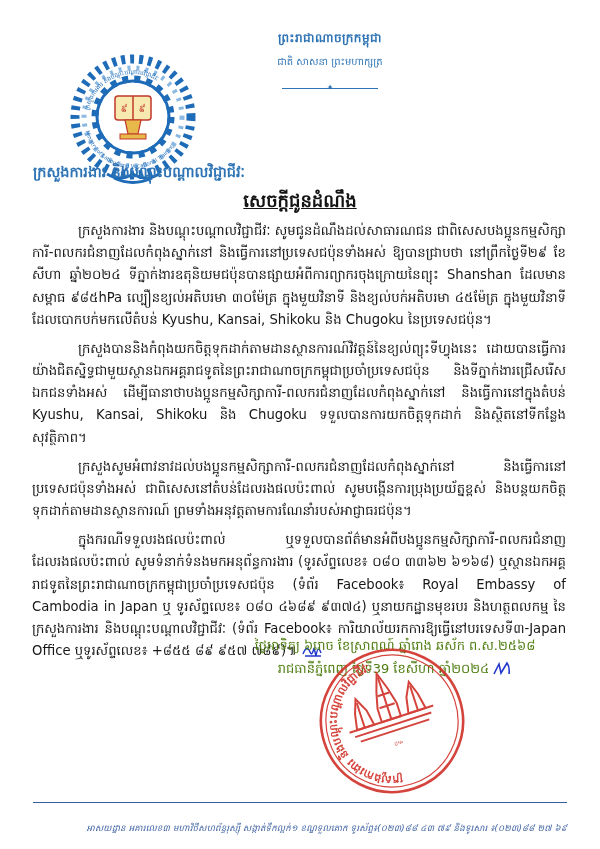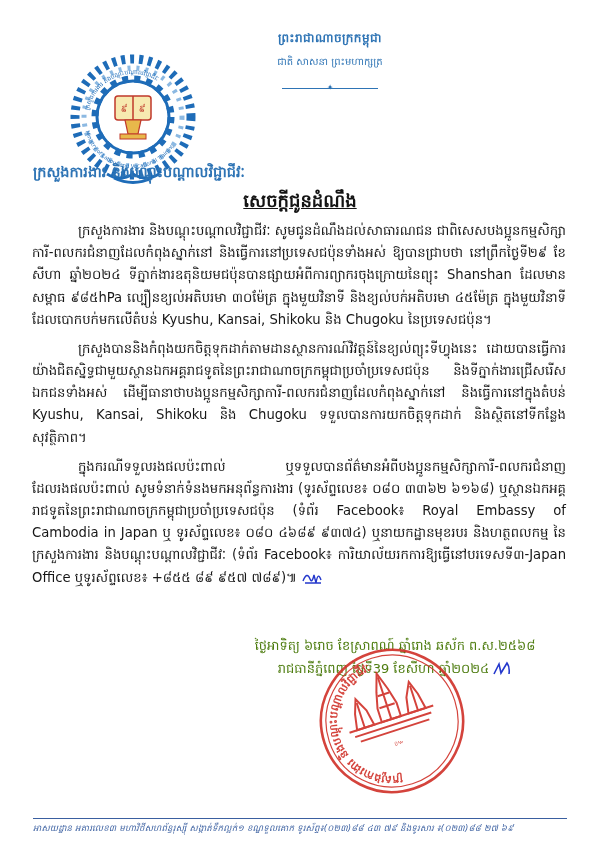--- a/index.html
+++ b/index.html
@@ -29,21 +29,21 @@
   }
   .sig-scribble{display:inline-block;vertical-align:-3px;margin-left:4px;}
   
   .date-block{position:absolute;right:40px;top:634px;width:330px;text-align:center;
     font-size:13px;color:#4d7c0f;line-height:1.8;}
   .initial-scribble{display:inline-block;vertical-align:-4px;margin-left:3px;}
   
   .stamp{position:absolute;left:316px;top:645px;width:152px;height:152px;opacity:.92;}
   
   .footer{position:absolute;left:33px;right:33px;bottom:14px;border-top:1.5px solid #3a5fa0;
-    padding-top:4px;text-align:left;}
+    padding-top:20px;text-align:right;}
   .footer-text{font-size:8.6px;font-style:italic;color:#3a5fa0;letter-spacing:.2px;}
 </style>
 </head>
 <body>
 
 <div class="page">
 
   <div class="logo-wrap">
     <svg width="142" height="142" viewBox="0 0 142 142">
       <defs>
@@ -86,20 +86,21 @@
     </div>
   </div>
 
   <div class="ministry-name">ក្រសួងការងារ និងបណ្តុះបណ្តាលវិជ្ជាជីវៈ</div>
 
   <div class="doc-title">សេចក្តីជូនដំណឹង</div>
 
   <div class="content">
     <p>ក្រសួងការងារ និងបណ្តុះបណ្តាលវិជ្ជាជីវៈ សូមជូនដំណឹងដល់សាធារណជន ជាពិសេសបងប្អូនកម្មសិក្សាការី-ពលករជំនាញដែលកំពុងស្នាក់នៅ និងធ្វើការនៅប្រទេសជប៉ុនទាំងអស់ ឱ្យបានជ្រាបថា នៅព្រឹកថ្ងៃទី២៩ ខែសីហា ឆ្នាំ២០២៤ ទីភ្នាក់ងារឧតុនិយមជប៉ុនបានផ្សាយអំពីការព្យាករចុងក្រោយនៃព្យុះ Shanshan ដែលមានសម្ពាធ ៩៨៥hPa ល្បឿនខ្យល់អតិបរមា ៣០ម៉ែត្រ ក្នុងមួយវិនាទី និងខ្យល់បក់អតិបរមា ៤៥ម៉ែត្រ ក្នុងមួយវិនាទី ដែលបោកបក់មកលើតំបន់ Kyushu, Kansai, Shikoku និង Chugoku នៃប្រទេសជប៉ុន។</p>
     <p>ក្រសួងបាននិងកំពុងយកចិត្តទុកដាក់តាមដានស្ថានការណ៍វិវត្តន៍នៃខ្យល់ព្យុះទីហ្វុងនេះ ដោយបានធ្វើការយ៉ាងជិតស្និទ្ធជាមួយស្ថានឯកអគ្គរាជទូតនៃព្រះរាជាណាចក្រកម្ពុជាប្រចាំប្រទេសជប៉ុន និងទីភ្នាក់ងារជ្រើសរើសឯកជនទាំងអស់ ដើម្បីធានាថាបងប្អូនកម្មសិក្សាការី-ពលករជំនាញដែលកំពុងស្នាក់នៅ និងធ្វើការនៅក្នុងតំបន់ Kyushu, Kansai, Shikoku និង Chugoku ទទួលបានការយកចិត្តទុកដាក់ និងស្ថិតនៅទីកន្លែងសុវត្ថិភាព។</p>
+    <p>ក្រសួងសូមអំពាវនាវដល់បងប្អូនកម្មសិក្សាការី-ពលករជំនាញដែលកំពុងស្នាក់នៅ និងធ្វើការនៅប្រទេសជប៉ុនទាំងអស់ ជាពិសេសនៅតំបន់ដែលរងផលប៉ះពាល់ សូមបង្កើនការប្រុងប្រយ័ត្នខ្ពស់ និងបន្តយកចិត្តទុកដាក់តាមដានស្ថានការណ៍ ព្រមទាំងអនុវត្តតាមការណែនាំរបស់អាជ្ញាធរជប៉ុន។</p>
     <p><span>ក្នុងករណីទទួលរងផលប៉ះពាល់ ឬទទួលបានព័ត៌មានអំពីបងប្អូនកម្មសិក្សាការី-ពលករជំនាញ ដែលរងផលប៉ះពាល់ សូមទំនាក់ទំនងមកអនុព័ន្ធការងារ (ទូរស័ព្ទលេខ៖ ០៨០ ៣៣៦២ ៦១៦៨) ឬស្ថានឯកអគ្គរាជទូតនៃព្រះរាជាណាចក្រកម្ពុជាប្រចាំប្រទេសជប៉ុន (ទំព័រ Facebook៖ Royal Embassy of Cambodia in Japan ឬ ទូរស័ព្ទលេខ៖ ០៨០ ៤៦៨៩ ៩៣៧៤) ឬនាយកដ្ឋានមុខរបរ និងហត្ថពលកម្ម នៃក្រសួងការងារ និងបណ្តុះបណ្តាលវិជ្ជាជីវៈ (ទំព័រ Facebook៖ ការិយាល័យរកការឱ្យធ្វើនៅបរទេសទី៣-Japan Office ឬទូរស័ព្ទលេខ៖ +៨៥៥ ៨៩ ៩៥៧ ៧៨៩)៕</span><svg class="sig-scribble" width="24" height="16" viewBox="0 0 24 16">
           <path d="M2 12 q4 -10 7 -2 q2 5 4 -4 l2 8 q2 -12 5 -3 M4 14 h16" stroke="#2438cc" stroke-width="1.4" fill="none"></path>
         </svg></p>
   </div>
 
   <div class="date-block">
     <div>ថ្ងៃអាទិត្យ ៦រោច ខែស្រាពណ៍ ឆ្នាំរោង ឆស័ក ព.ស.២៥៦៨</div>
     <div><span>រាជធានីភ្នំពេញ ថ្ងៃទី39 ខែសីហា ឆ្នាំ២០២៤</span><svg class="initial-scribble" width="20" height="16" viewBox="0 0 20 16">
           <path d="M2 13 L7 3 L9 12 L15 2 q3 4 2 11" stroke="#2438cc" stroke-width="1.6" fill="none"></path>
         </svg></div>

